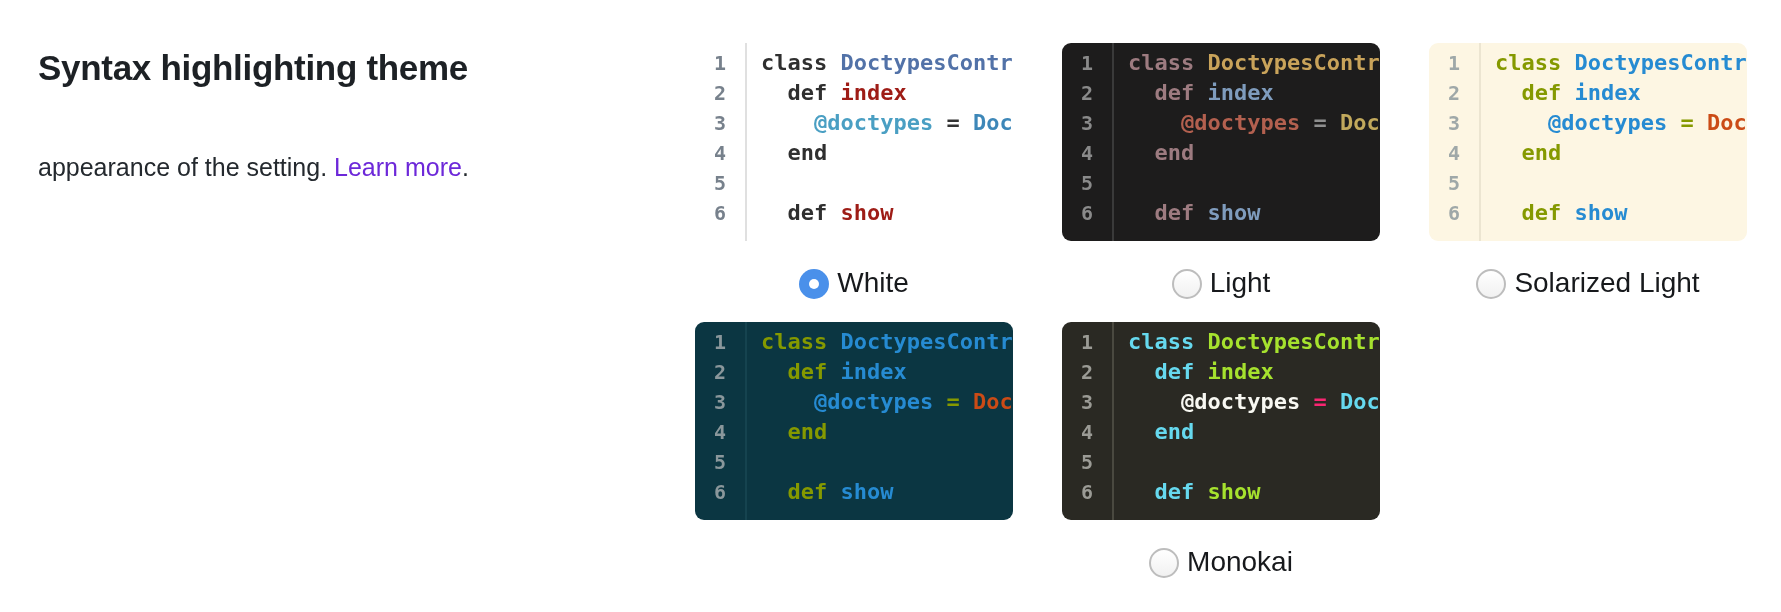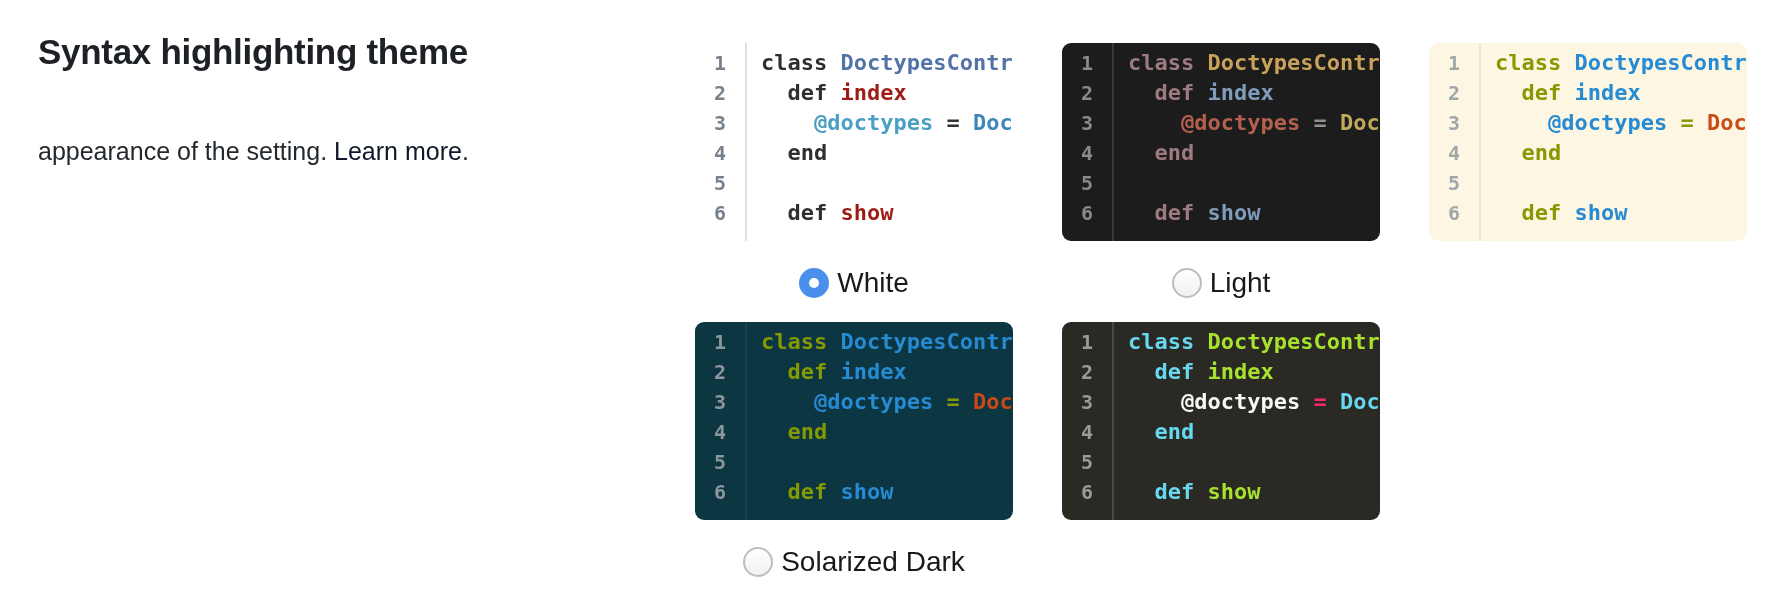--- a/index.html
+++ b/index.html
@@ -1,20 +1,20 @@
 <!DOCTYPE html>
 <html><head>
 <meta charset="utf-8">
 <style>
   * { margin:0; padding:0; box-sizing:border-box; }
   html,body { width:1781px; height:612px; background:#ffffff; overflow:hidden;
               font-family:"Liberation Sans", sans-serif; position:relative; }
 
   
-  .settings-text { position:absolute; left:38px; top:32px; width:500px; }
+  .settings-text { position:absolute; left:38px; top:48px; width:500px; }
   .settings-text h1 { font-size:35px; font-weight:bold; color:#1d2125; letter-spacing:-0.3px; }
   .settings-text p  { margin-top:22px; font-size:25px; line-height:38px; color:#24292e; }
   .settings-text a  { text-decoration:none; }
 
   
   #previews { position:absolute; left:0; top:0; width:100%; height:100%; }
   .theme-cell { position:absolute; width:318px; display:flex; flex-direction:column; align-items:center; }
   .pos0 { left:695px;  top:43px; }
   .pos1 { left:1062px; top:43px; }
   .pos2 { left:1429px; top:43px; }
@@ -22,34 +22,34 @@
   .pos4 { left:1062px; top:322px; }
 
   .preview { width:318px; height:198px; border-radius:9px; overflow:hidden;
              display:flex; font-family:"DejaVu Sans Mono", monospace; font-weight:bold; }
   .gutter  { width:52px; flex:none; border-right:2px solid; text-align:center;
              padding-top:5px; font-size:20px; line-height:30px; }
   .code    { flex:1; padding:5px 0 0 14px; font-size:22px; line-height:30px;
              white-space:pre; overflow:hidden; }
   .cl      { height:30px; }
 
-  .radio-row { margin-top:26px; display:flex; align-items:center; cursor:pointer; }
+  .radio-row { margin-top:26px; display:flex; align-items:flex-end; cursor:pointer; }
   .radio { width:30px; height:30px; border-radius:50%; flex:none; position:relative;
            border:2px solid #bdbdbd; background:linear-gradient(#ffffff,#f1f1f1); }
   .radio.checked { border:none; }
   .radio.checked::after { content:""; position:absolute; left:50%; top:50%; width:10px; height:10px;
            margin:-5px 0 0 -5px; border-radius:50%; background:#ffffff; }
   .radio-label { margin-left:8px; font-size:28px; color:#17191c; }
 </style>
 </head>
 <body>
 
 <div class="settings-text">
   <h1>Syntax highlighting theme</h1>
-  <p><br><span>appearance of the setting. </span><a href="#" id="learn-more" style="color: #0f172a;">Learn more</a><span>.</span></p>
+  <p><br><span>appearance of the setting. </span><a href="#" id="learn-more" style="color: #6d28d9;">Learn more</a><span>.</span></p>
 </div>
 
 <div id="previews">
     <div class="theme-cell pos0">
       <div class="preview" style="background: rgb(255, 255, 255); color: rgb(51, 51, 51);">
         <div class="gutter" style="color: rgb(119, 129, 140); border-right-color: rgb(224, 224, 224);">
           <div>1</div>
           <div>2</div>
           <div>3</div>
           <div>4</div>
@@ -85,44 +85,48 @@
         <div class="gutter" style="color: rgb(159, 168, 168); border-right-color: rgb(236, 229, 209);">
           <div>1</div>
           <div>2</div>
           <div>3</div>
           <div>4</div>
           <div>5</div>
           <div>6</div>
         </div>
         <div class="code"><div class="cl"><span style="color: rgb(133, 153, 0);">class </span><span style="color: rgb(38, 139, 210);">DoctypesController</span></div><div class="cl"><span>  </span><span style="color: rgb(133, 153, 0);">def </span><span style="color: rgb(38, 139, 210);">index</span></div><div class="cl"><span>    </span><span style="color: rgb(38, 139, 210);">@doctypes</span><span> </span><span style="color: rgb(133, 153, 0);">=</span><span> </span><span style="color: rgb(203, 75, 22);">Doctype.all</span></div><div class="cl"><span>  </span><span style="color: rgb(133, 153, 0);">end</span></div><div class="cl"></div><div class="cl"><span>  </span><span style="color: rgb(133, 153, 0);">def </span><span style="color: rgb(38, 139, 210);">show</span></div></div>
       </div>
+      <label class="radio-row">
+        <span class="radio"></span>
+        <span class="radio-label">Solarized Light</span>
+      </label>
     </div>
     <div class="theme-cell pos3">
       <div class="preview" style="background: rgb(11, 54, 66); color: rgb(131, 148, 150);">
         <div class="gutter" style="color: rgb(138, 151, 155); border-right-color: rgb(21, 67, 79);">
           <div>1</div>
           <div>2</div>
           <div>3</div>
           <div>4</div>
           <div>5</div>
           <div>6</div>
         </div>
         <div class="code"><div class="cl"><span style="color: rgb(133, 153, 0);">class </span><span style="color: rgb(38, 139, 210);">DoctypesController</span></div><div class="cl"><span>  </span><span style="color: rgb(133, 153, 0);">def </span><span style="color: rgb(38, 139, 210);">index</span></div><div class="cl"><span>    </span><span style="color: rgb(38, 139, 210);">@doctypes</span><span> </span><span style="color: rgb(133, 153, 0);">=</span><span> </span><span style="color: rgb(203, 75, 22);">Doctype.all</span></div><div class="cl"><span>  </span><span style="color: rgb(133, 153, 0);">end</span></div><div class="cl"></div><div class="cl"><span>  </span><span style="color: rgb(133, 153, 0);">def </span><span style="color: rgb(38, 139, 210);">show</span></div></div>
       </div>
-      <label class="radio-row">
-        <span class="radio"></span>
-        <span class="radio-label">Solarized Dark</span>
-      </label>
     </div>
     <div class="theme-cell pos4">
       <div class="preview" style="background: rgb(42, 41, 35); color: rgb(248, 248, 242);">
         <div class="gutter" style="color: rgb(155, 155, 149); border-right-color: rgb(74, 73, 64);">
           <div>1</div>
           <div>2</div>
           <div>3</div>
           <div>4</div>
           <div>5</div>
           <div>6</div>
         </div>
         <div class="code"><div class="cl"><span style="color: rgb(102, 217, 239);">class </span><span style="color: rgb(166, 226, 46);">DoctypesController</span></div><div class="cl"><span>  </span><span style="color: rgb(102, 217, 239);">def </span><span style="color: rgb(166, 226, 46);">index</span></div><div class="cl"><span>    </span><span style="color: rgb(248, 248, 242);">@doctypes</span><span> </span><span style="color: rgb(249, 38, 114);">=</span><span> </span><span style="color: rgb(102, 217, 239);">Doctype.all</span></div><div class="cl"><span>  </span><span style="color: rgb(102, 217, 239);">end</span></div><div class="cl"></div><div class="cl"><span>  </span><span style="color: rgb(102, 217, 239);">def </span><span style="color: rgb(166, 226, 46);">show</span></div></div>
       </div>
+      <label class="radio-row">
+        <span class="radio"></span>
+        <span class="radio-label">Monokai</span>
+      </label>
     </div>
   </div>
 
 </body></html>

